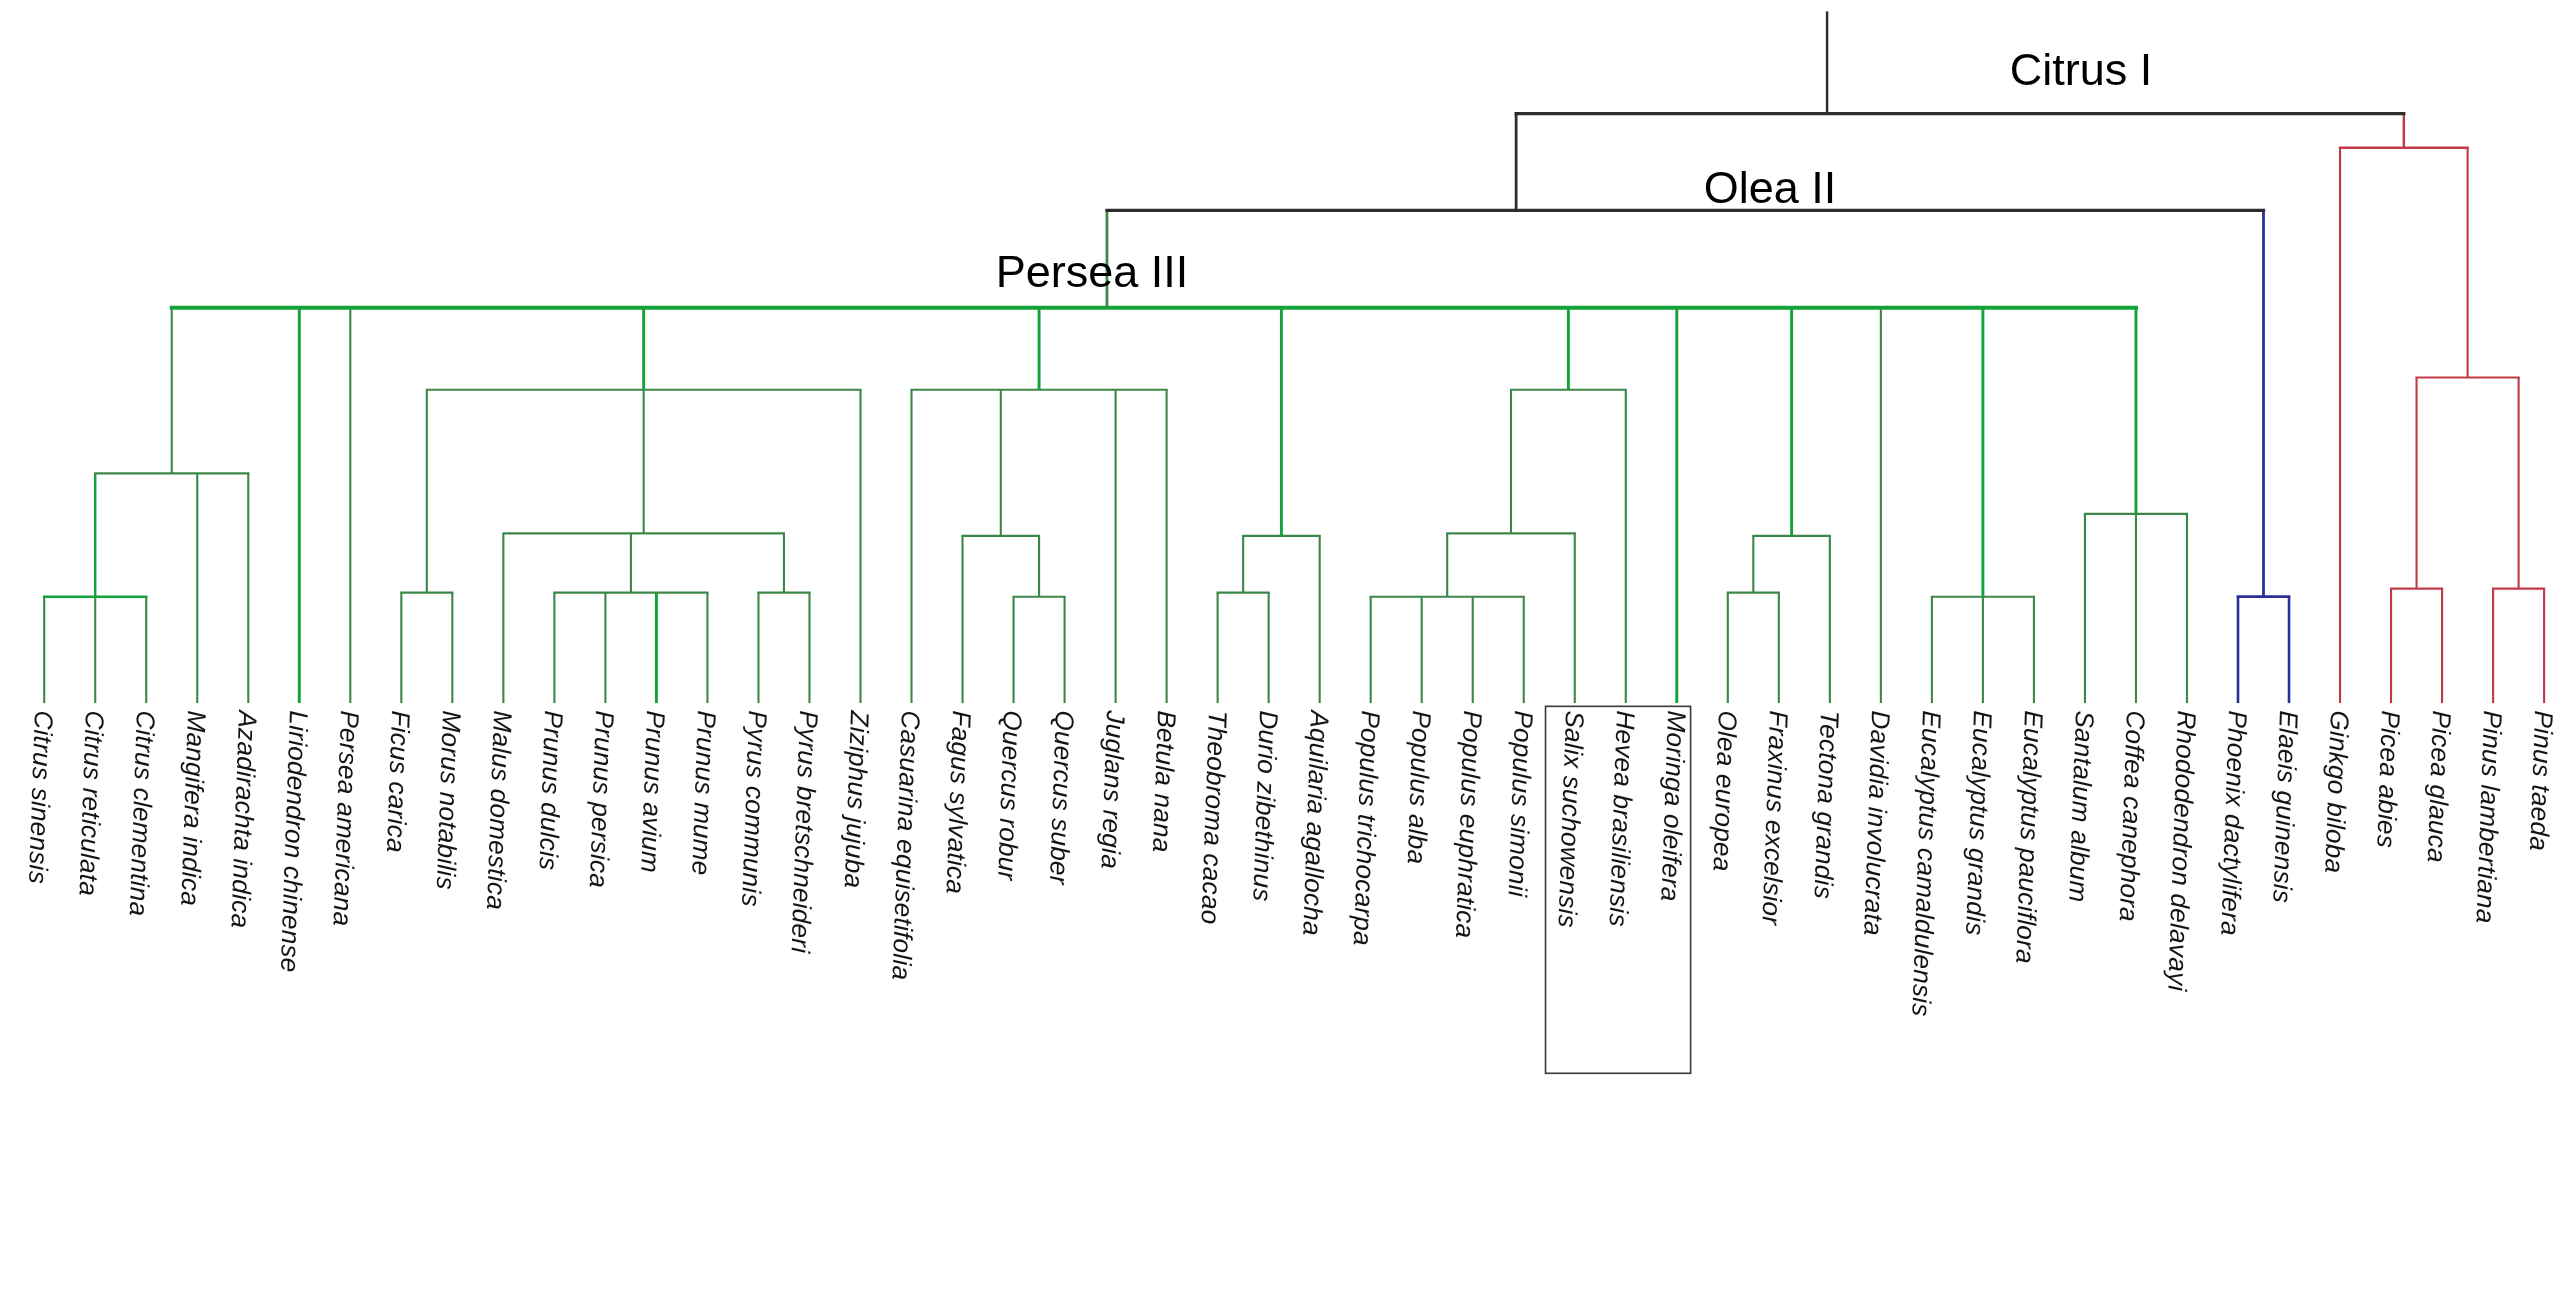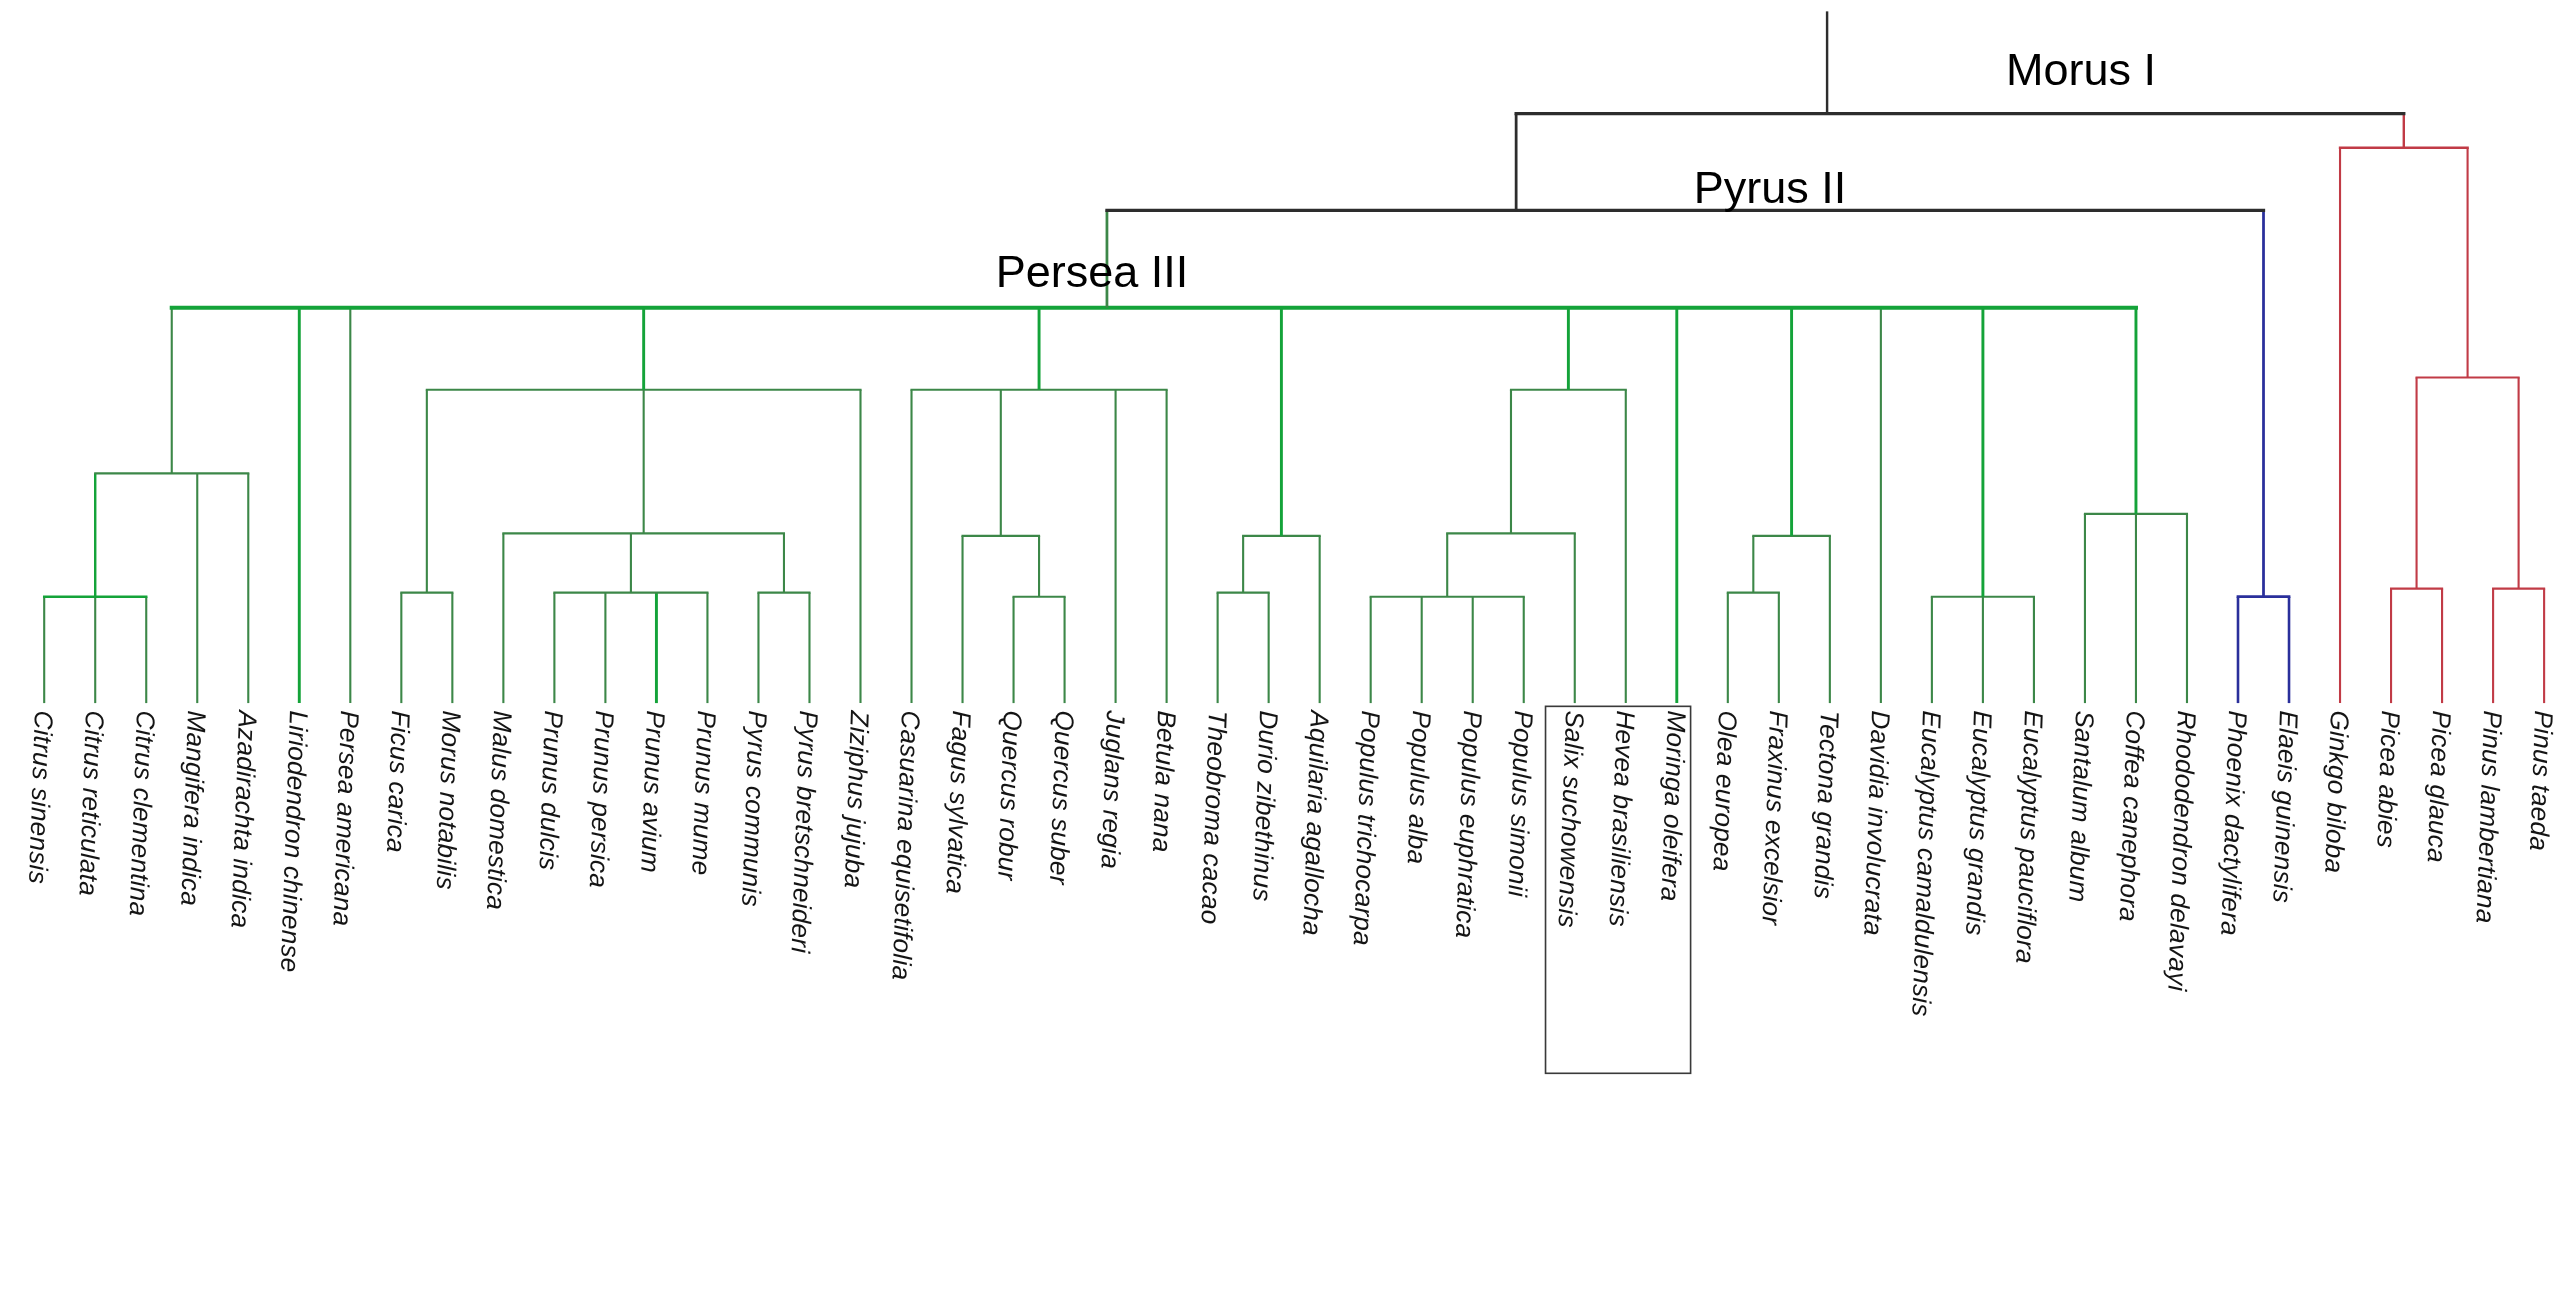--- a/index.html
+++ b/index.html
@@ -118,22 +118,22 @@
       <line x1="2881.8" y1="182" x2="2881.8" y2="866" stroke="#c13b46" stroke-width="2.6"></line>
       <line x1="3038.9000000000005" y1="182" x2="3038.9000000000005" y2="465" stroke="#c13b46" stroke-width="2.6"></line>
       <line x1="2880.3" y1="182" x2="3040.4000000000005" y2="182" stroke="#c13b46" stroke-width="3"></line>
       <line x1="1867" y1="140" x2="1867" y2="259" stroke="#2d2d2d" stroke-width="3.4"></line>
       <line x1="2960.3500000000004" y1="140" x2="2960.3500000000004" y2="182" stroke="#c13b46" stroke-width="3"></line>
       <line x1="1865" y1="140" x2="2962.3500000000004" y2="140" stroke="#2d2d2d" stroke-width="4"></line>
       <line x1="2250" y1="14" x2="2250" y2="140" stroke="#2d2d2d" stroke-width="3"></line>
       <rect x="1903.2" y="870" width="178.68000000000006" height="452" fill="none" stroke="#3a3a3a" stroke-width="2"></rect>
     </svg>
   <div id="clade-labels">
-    <div class="clade-label" style="left: 2081px; top: 47px;">Morus I</div>
-    <div class="clade-label" style="left: 1770px; top: 165px;">Pyrus II</div>
+    <div class="clade-label" style="left: 2081px; top: 47px;">Citrus I</div>
+    <div class="clade-label" style="left: 1770px; top: 165px;">Olea II</div>
     <div class="clade-label" style="left: 1092px; top: 249px;">Persea III</div>
   </div>
   <div id="taxa-labels">
       <div class="taxon" style="left: 57px; top: 711px; transform: rotate(92deg); color: rgb(20, 20, 20);">Citrus sinensis</div>
       <div class="taxon" style="left: 108px; top: 711px; transform: rotate(92deg); color: rgb(20, 20, 20);">Citrus reticulata</div>
       <div class="taxon" style="left: 159px; top: 711px; transform: rotate(92deg); color: rgb(20, 20, 20);">Citrus clementina</div>
       <div class="taxon" style="left: 210px; top: 711px; transform: rotate(92deg); color: rgb(20, 20, 20);">Mangifera indica</div>
       <div class="taxon" style="left: 261px; top: 711px; transform: rotate(92deg); color: rgb(20, 20, 20);">Azadirachta indica</div>
       <div class="taxon" style="left: 312px; top: 711px; transform: rotate(92deg); color: rgb(20, 20, 20);">Liriodendron chinense</div>
       <div class="taxon" style="left: 363px; top: 711px; transform: rotate(92deg); color: rgb(20, 20, 20);">Persea americana</div>

